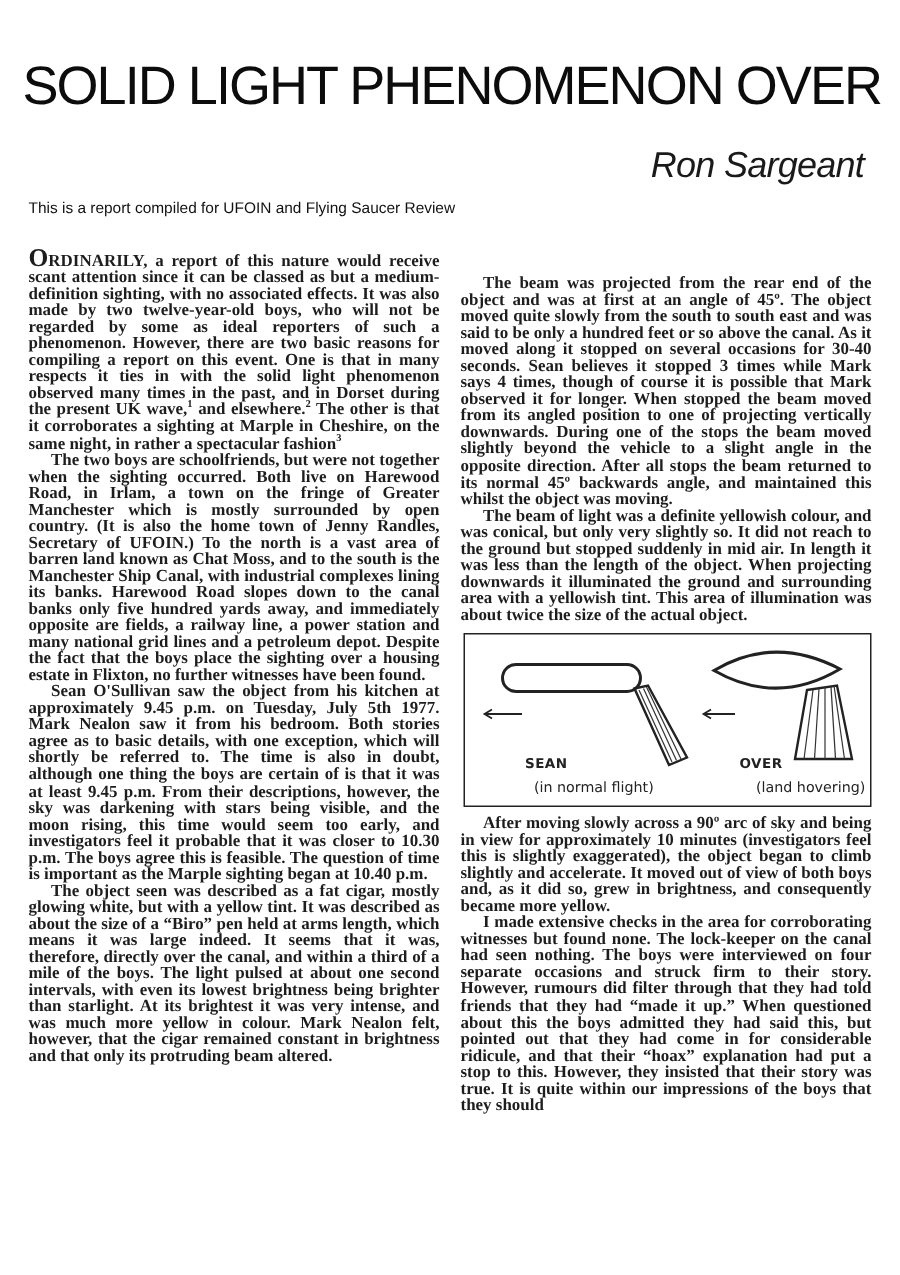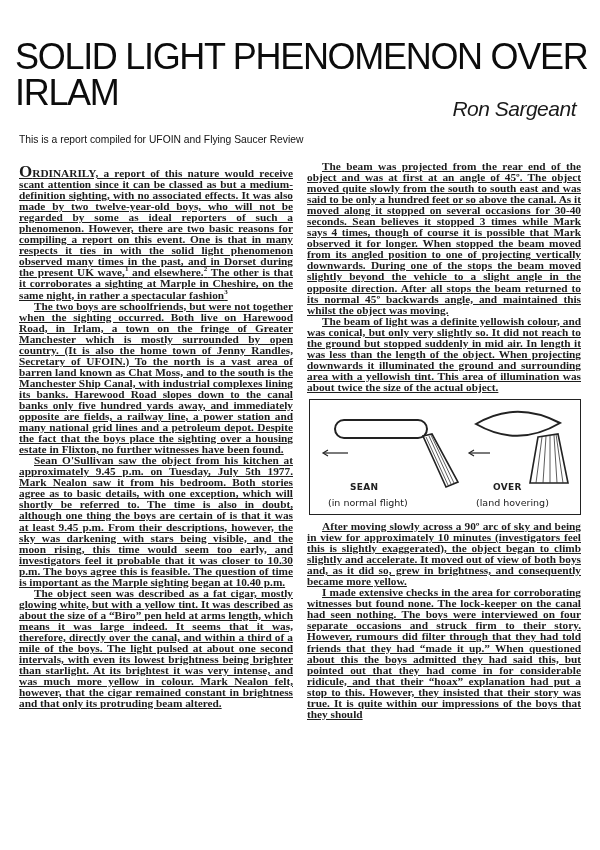--- a/index.html
+++ b/index.html
@@ -6,60 +6,59 @@
   body { width: 600px; height: 850px; position: relative; overflow: hidden; color: #141414; }
   .title {
     position: absolute; left: 15px; top: 39px; margin: 0;
     font-family: "Liberation Sans", sans-serif; font-weight: normal;
     font-size: 36px; line-height: 36px; letter-spacing: -1.3px; color: #0c0c0c;
   }
   .title span { display: block; }
   .author {
     position: absolute; right: 24px; top: 97px;
     font-family: "Liberation Sans", sans-serif; font-style: italic;
-    font-size: 21px; letter-spacing: -0.5px; color: #1a1a1a;
+    font-size: 24px; letter-spacing: -0.5px; color: #1a1a1a;
   }
   .intro {
     position: absolute; left: 19px; top: 134px;
     font-family: "Liberation Sans", sans-serif; font-weight: normal;
     font-size: 10.3px; color: #111;
   }
   .col {
     position: absolute; width: 274px;
     font-family: "Liberation Serif", serif; font-weight: bold;
-    font-size: 11.3px; line-height: 11.05px; color: #1d1d1d; text-decoration: underline;
+    font-size: 11.3px; line-height: 11.05px; color: #1d1d1d;
   }
   .col.left { left: 19px; top: 167px; }
-  .col.right { left: 307px; top: 161px; }
+  .col.right { left: 307px; top: 184px; }
   .col p { margin: 0; text-align: justify; text-indent: 15px; }
   .col p.noindent { text-indent: 0; }
   .dropcap { font-size: 17px; line-height: 10px; }
   .col h3 {
     margin: 11px 0 5px 0; text-align: center;
     font-size: 11.5px; font-weight: bold;
   }
   sup { font-size: 7px; line-height: 0; }
   .figure {
     position: relative; margin: 6px 0 6px 2px; width: 272px; height: 116px;
     border: 1.5px solid #222; box-sizing: border-box;
   }
   .figure svg { position: absolute; left: 0; top: 0; }
   .fig-label {
     position: absolute; font-family: "DejaVu Sans", sans-serif; font-weight: normal;
     color: #222; text-align: center; white-space: nowrap;
   }
   .fig-name { font-size: 9px; font-weight: bold; letter-spacing: 0.3px; }
-  .fig-caption { font-size: 9.5px; }
+  .fig-caption { font-size: 9.5px; margin-left: 28px; }
 </style>
 </head>
 <body>
 
 <h1 class="title">
   <span>SOLID LIGHT PHENOMENON OVER</span>
-  <span>IRLAM</span>
 </h1>
 <div class="author">Ron Sargeant</div>
 <div class="intro">This is a report compiled for UFOIN and Flying Saucer Review</div>
 
 <div class="col left">
   <p class="noindent"><span class="dropcap">O</span><span>RDINARILY, a report of this nature would receive scant attention since it can be classed as but a medium-definition sighting, with no associated effects. It was also made by two twelve-year-old boys, who will not be regarded by some as ideal reporters of such a phenomenon. However, there are two basic reasons for compiling a report on this event. One is that in many respects it ties in with the solid light phenomenon observed many times in the past, and in Dorset during the present UK wave,</span><sup>1</sup><span> and elsewhere.</span><sup>2</sup><span> The other is that it corroborates a sighting at Marple in Cheshire, on the same night, in rather a spectacular fashion</span><sup>3</sup></p>
   <p>The two boys are schoolfriends, but were not together when the sighting occurred. Both live on Harewood Road, in Irlam, a town on the fringe of Greater Manchester which is mostly surrounded by open country. (It is also the home town of Jenny Randles, Secretary of UFOIN.) To the north is a vast area of barren land known as Chat Moss, and to the south is the Manchester Ship Canal, with industrial complexes lining its banks. Harewood Road slopes down to the canal banks only five hundred yards away, and immediately opposite are fields, a railway line, a power station and many national grid lines and a petroleum depot. Despite the fact that the boys place the sighting over a housing estate in Flixton, no further witnesses have been found.</p>
   <p>Sean O'Sullivan saw the object from his kitchen at approximately 9.45 p.m. on Tuesday, July 5th 1977. Mark Nealon saw it from his bedroom. Both stories agree as to basic details, with one exception, which will shortly be referred to. The time is also in doubt, although one thing the boys are certain of is that it was at least 9.45 p.m. From their descriptions, however, the sky was darkening with stars being visible, and the moon rising, this time would seem too early, and investigators feel it probable that it was closer to 10.30 p.m. The boys agree this is feasible. The question of time is important as the Marple sighting began at 10.40 p.m.</p>
   <p>The object seen was described as a fat cigar, mostly glowing white, but with a yellow tint. It was described as about the size of a “Biro” pen held at arms length, which means it was large indeed. It seems that it was, therefore, directly over the canal, and within a third of a mile of the boys. The light pulsed at about one second intervals, with even its lowest brightness being brighter than starlight. At its brightest it was very intense, and was much more yellow in colour. Mark Nealon felt, however, that the cigar remained constant in brightness and that only its protruding beam altered.</p>
 </div>

